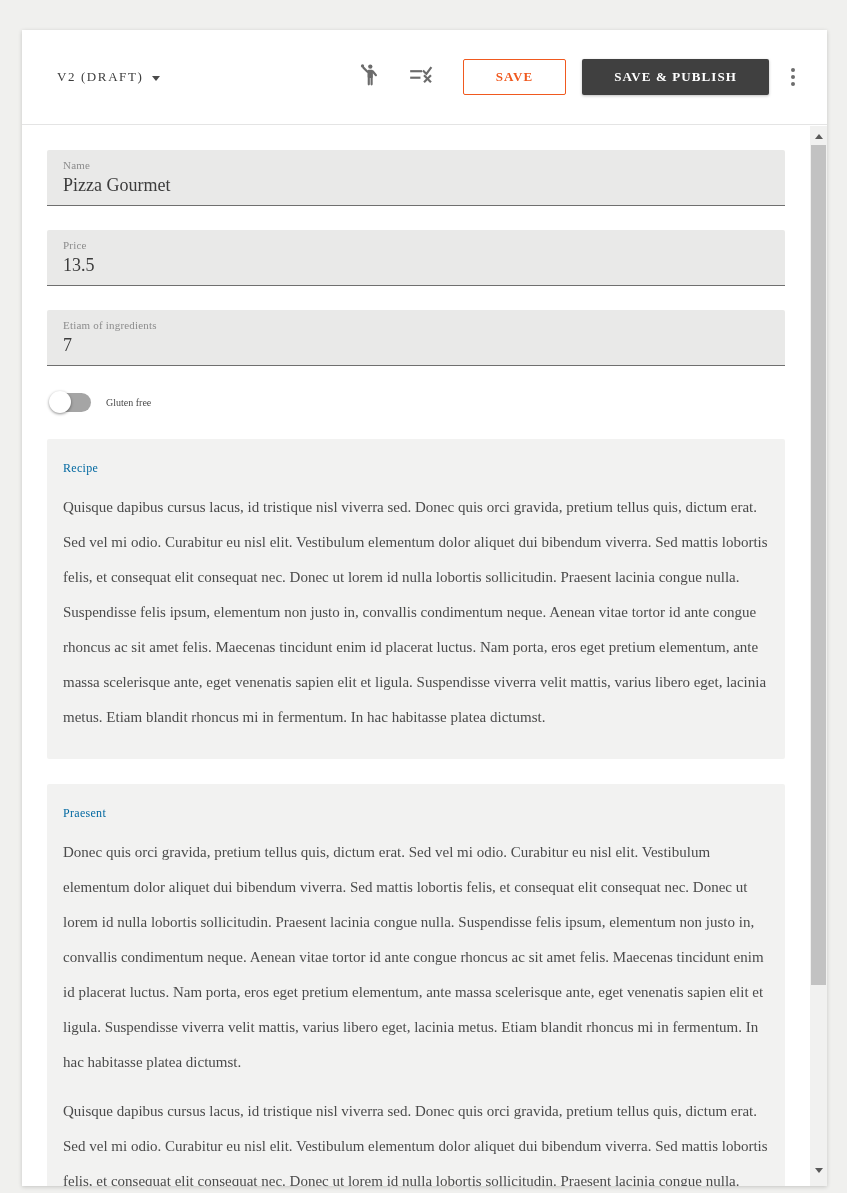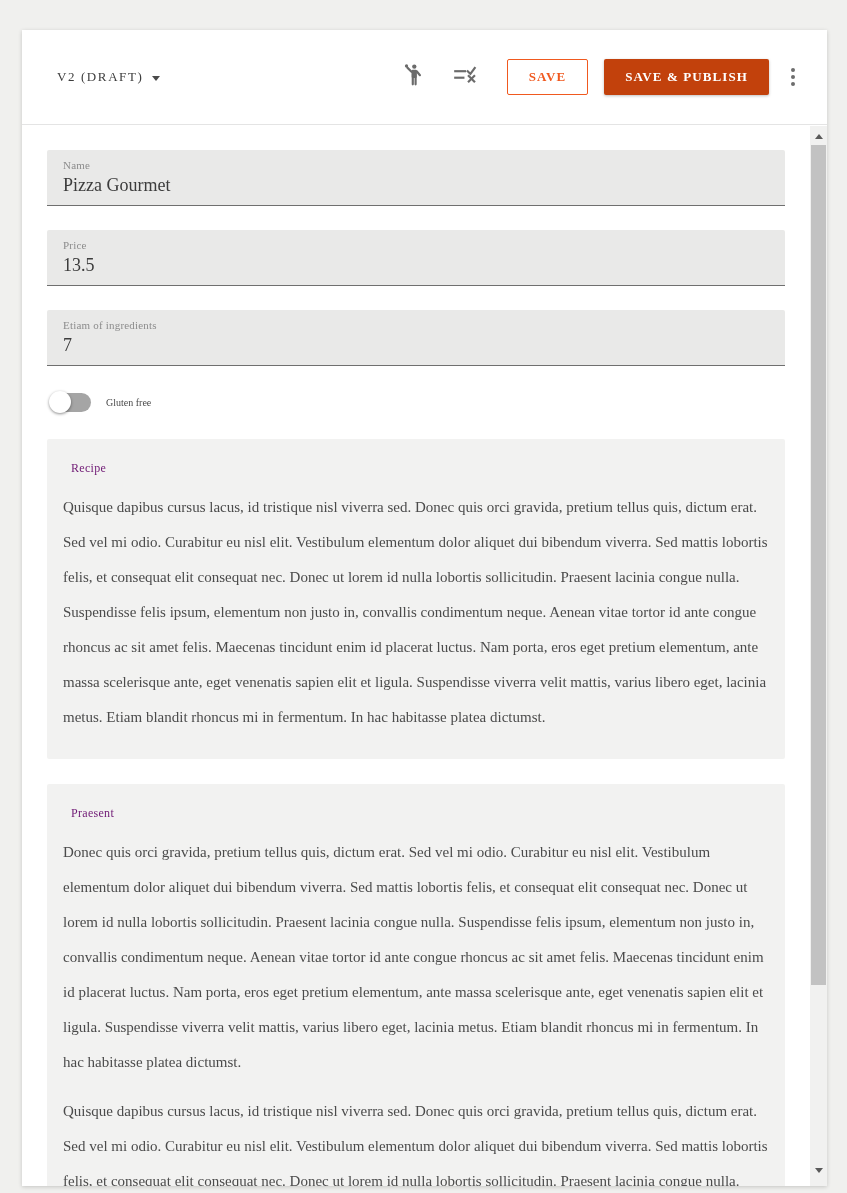--- a/index.html
+++ b/index.html
@@ -33,30 +33,30 @@
     border-top:5px solid #4a4a4a;
   }
   .toolbar-spacer { flex:1; }
   .tool-btn {
     width:30px; height:30px; margin:0 11px; cursor:pointer;
     display:flex; align-items:center; justify-content:center;
   }
   .tool-btn svg { width:26px; height:26px; }
   .btn {
     font-size:13px; font-weight:700; letter-spacing:1.1px;
-    border-radius:2px; height:36px; padding:0 21px;
+    border-radius:2px; height:36px; padding:0 32px;
     display:flex; align-items:center; justify-content:center;
     cursor:pointer; font-family:inherit; white-space:nowrap;
   }
   .btn-save {
     border:1px solid #f0591f; color:#f0591f; background:#fff;
     margin-left:16px; min-width:66px;
   }
   .btn-publish {
-    background:#c2410c; color:#fff; border:none;
+    background:#404040; color:#fff; border:none;
     margin-left:16px; min-width:144px;
     box-shadow:0 1px 3px rgba(0,0,0,0.25);
   }
   .kebab { margin-left:14px; padding:5px 8px; cursor:pointer; }
   .kebab .dot { width:4px; height:4px; border-radius:50%; background:#6d6d6d; margin:3px auto; }
   
   .content {
     position:absolute; top:96px; bottom:0; left:0; right:0;
     overflow:hidden;
     padding:24px 42px 0 25px;
@@ -84,21 +84,21 @@
   .toggle-knob {
     position:absolute; left:0; top:0; width:22px; height:22px;
     border-radius:50%; background:#fff;
     box-shadow:0 1px 3px rgba(0,0,0,0.45);
   }
   .toggle-label { margin-left:15px; font-size:10px; color:#4a4a4a; }
   .panel {
     background:#f2f2f1; border-radius:2px;
     padding:22px 16px 24px; margin-top:25px;
   }
-  .panel-label { font-size:12px; color:#701a75; letter-spacing:0.3px; display:block;margin-left:8px; }
+  .panel-label { font-size:12px; color:#0369a1; letter-spacing:0.3px; display:block; }
   .panel p {
     margin-top:14px;
     font-size:15px; line-height:35px; color:#4b4b4b;
   }
   
   .scrollbar {
     position:absolute; top:96px; bottom:0; right:0; width:17px;
     background:#f1f1f0;
   }
   .sb-btn { position:absolute; left:0; width:17px; height:16px; cursor:pointer;

